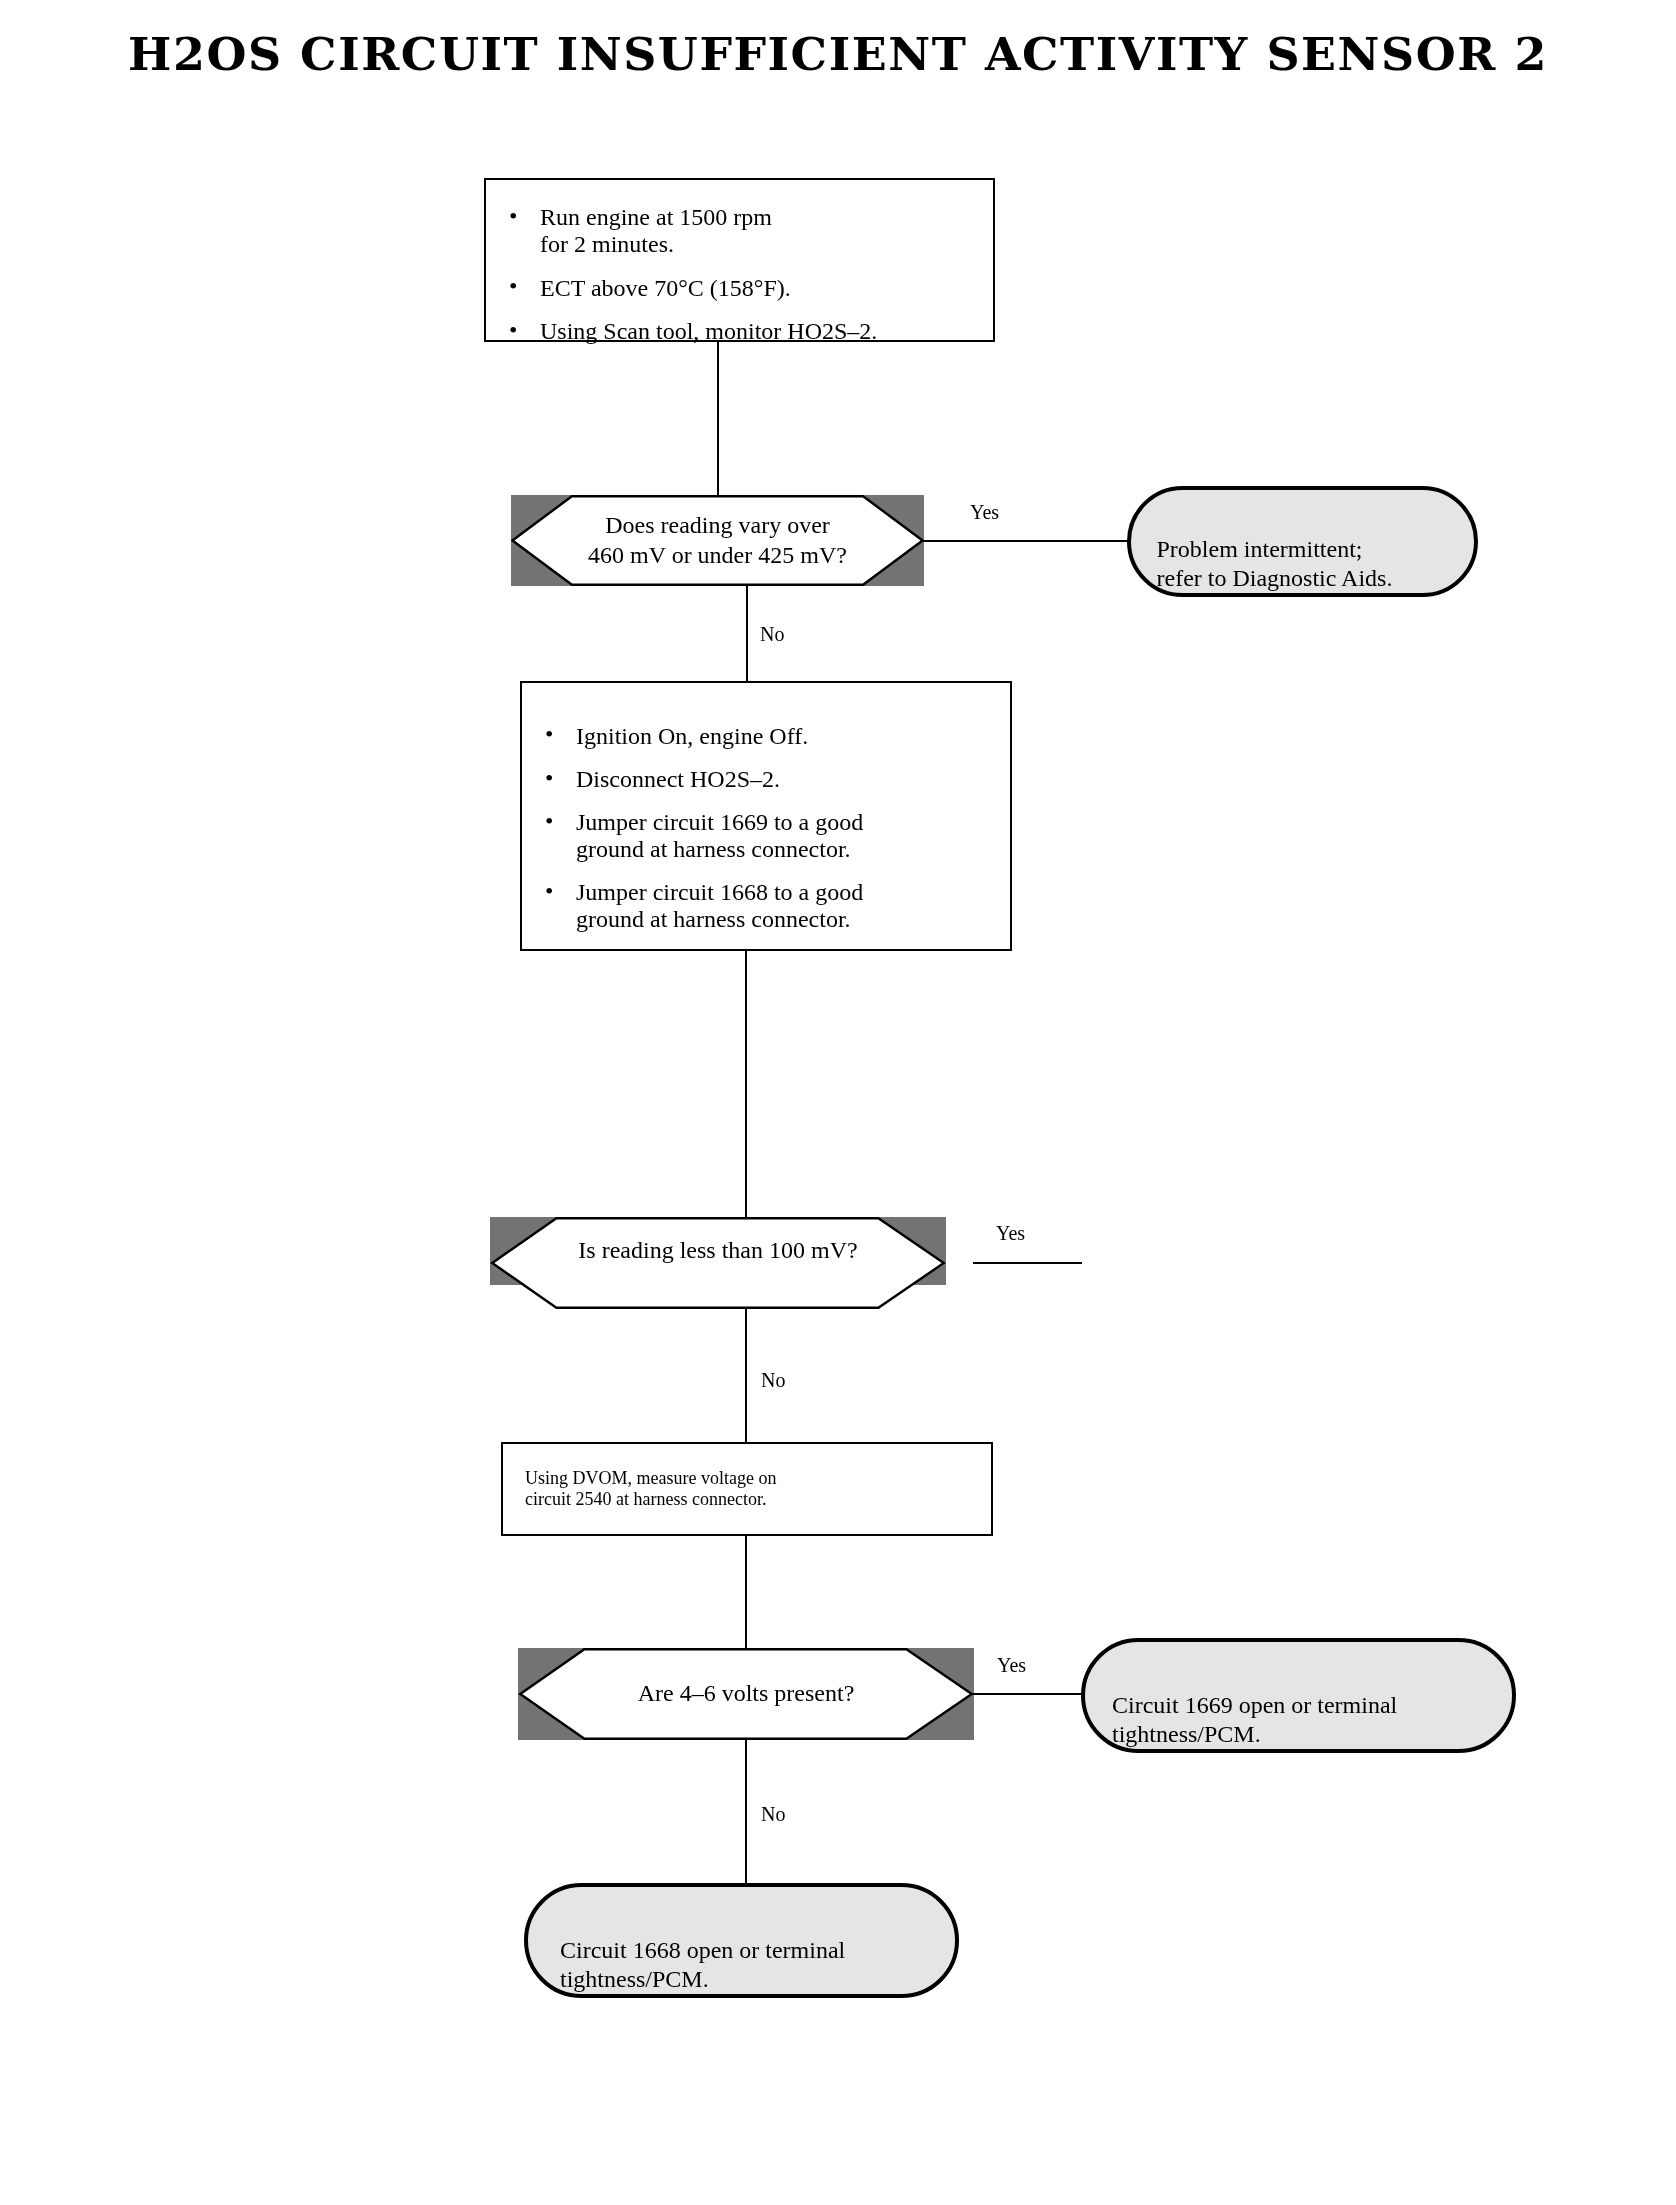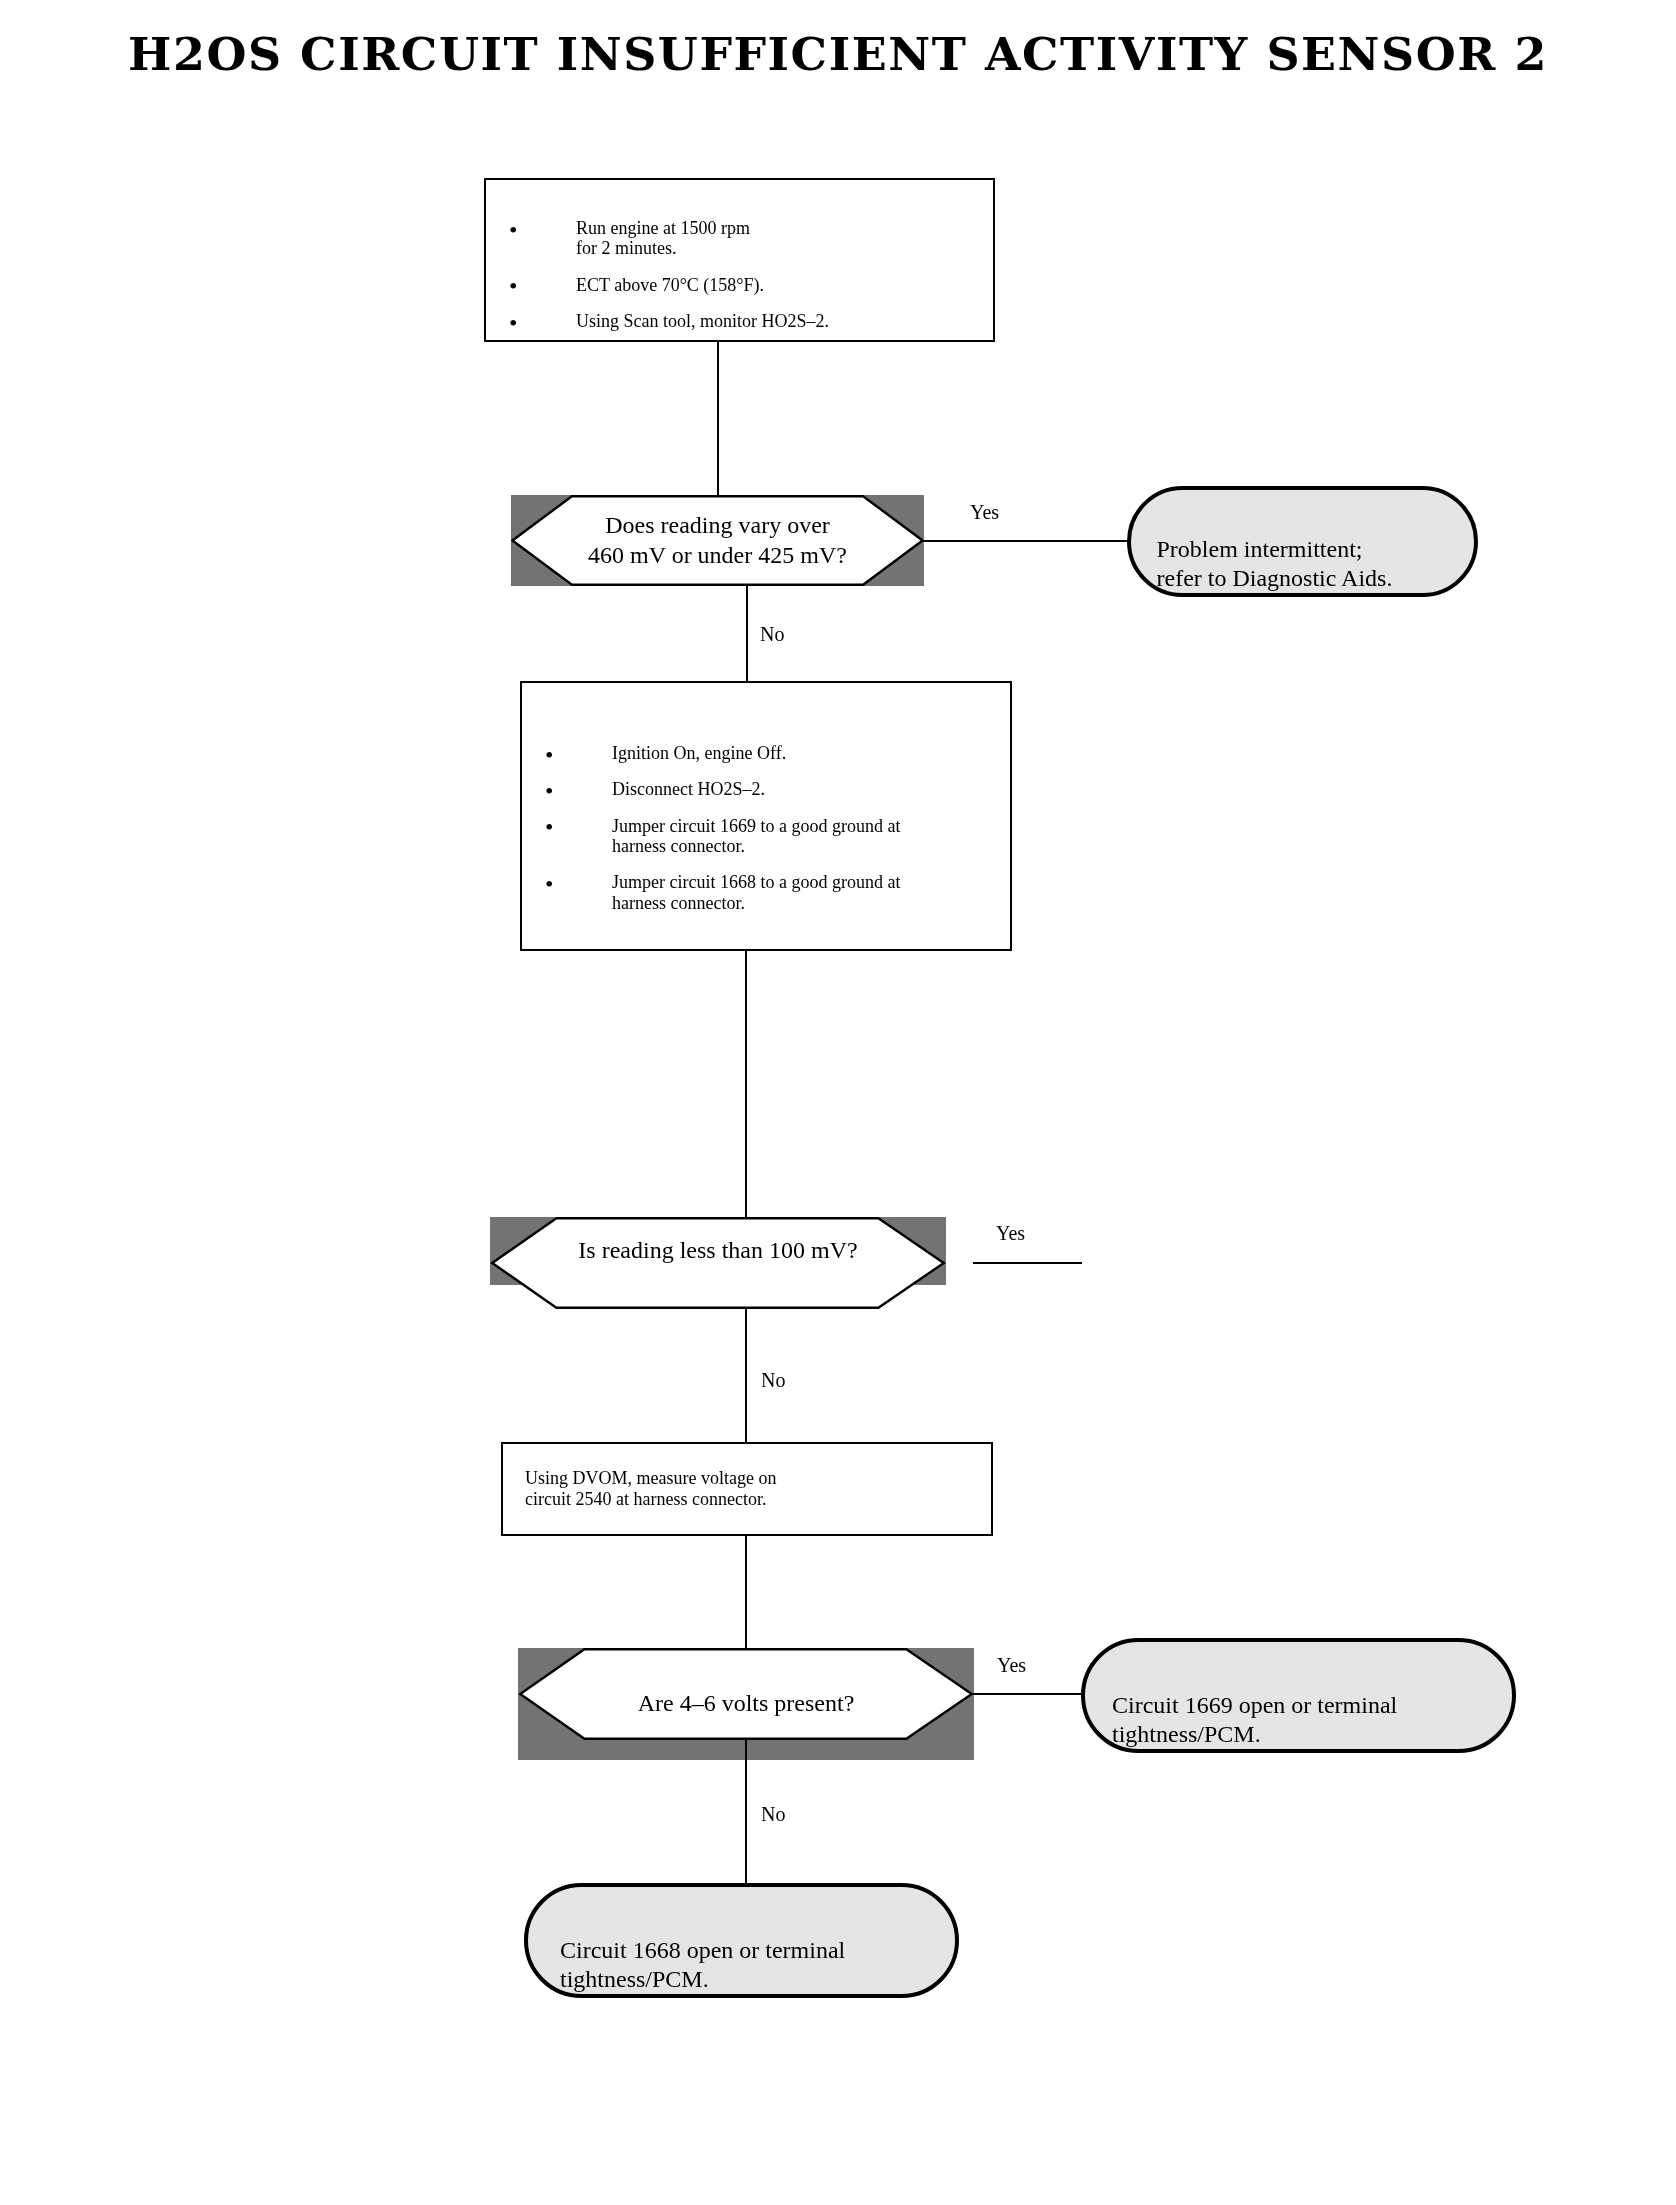--- a/index.html
+++ b/index.html
@@ -58,24 +58,24 @@
   }
 
   
   ul.bullets {
     list-style: none;
     margin: 0;
     padding: 0;
   }
   ul.bullets > li {
     position: relative;
-    font-size: 18px;
+    font-size: 24px;
     line-height: 1.13;
     margin: 0 8px 16px 0;
-    padding-left: 90px;
+    padding-left: 54px;
   }
   ul.bullets > li:last-child { margin-bottom: 0; }
   ul.bullets > li::before {
     content: "\2022";
     position: absolute;
     left: 23px;
     top: -1.2px;
     font-size: 24px;
     line-height: 1.13;
   }
@@ -221,21 +221,21 @@
 
   <div class="node process" style="left:501px; top:1442px; width:492px; height:94px;">
     <div class="body" style="padding:0 14.6px 0 22px;">
       <div class="plaintext">Using DVOM, measure voltage on</div>
       <div class="plaintext">circuit 2540 at harness connector.</div>
     </div>
   </div>
 
   <div class="vline" style="left:745px; top:1536px; width:2.4px; height:115px;"></div>
 
-  <div class="node decision" style="left:518px; top:1648px; width:456px; height:112px;">
+  <div class="node decision" style="left:518px; top:1648px; width:456px; height:92px;">
     <svg width="456" height="92" viewBox="0 0 750 152">
       <polygon points="108,2 640,2 748,76 640,150 108,150 2,76" fill="#ffffff" stroke="#000000" stroke-width="4"></polygon>
     </svg>
     <div class="body">
       <div>Are 4–6 volts present?</div>
     </div>
   </div>
 
   <div class="hline" style="left:973px; top:1693px; width:111px; height:2.4px;"></div>
   <div class="edge-label" style="left:997px; top:1655px;">Yes</div>

